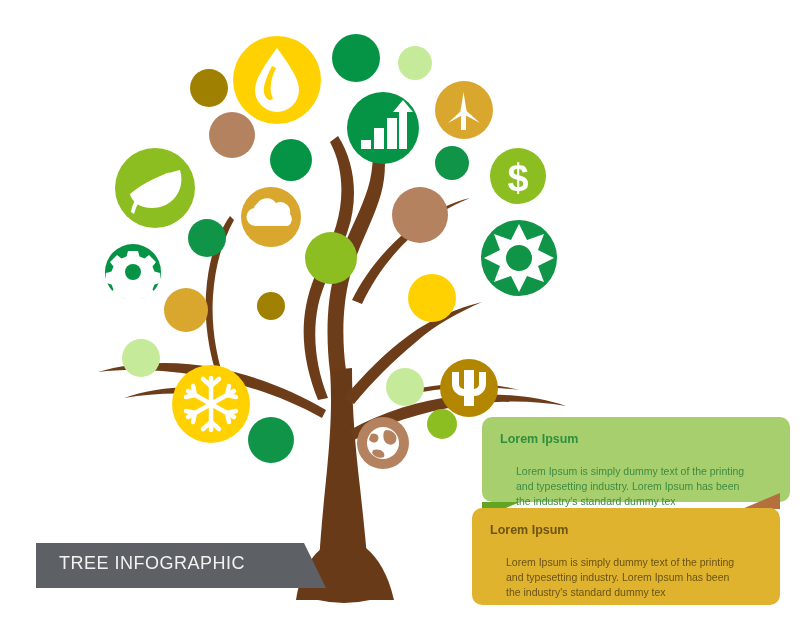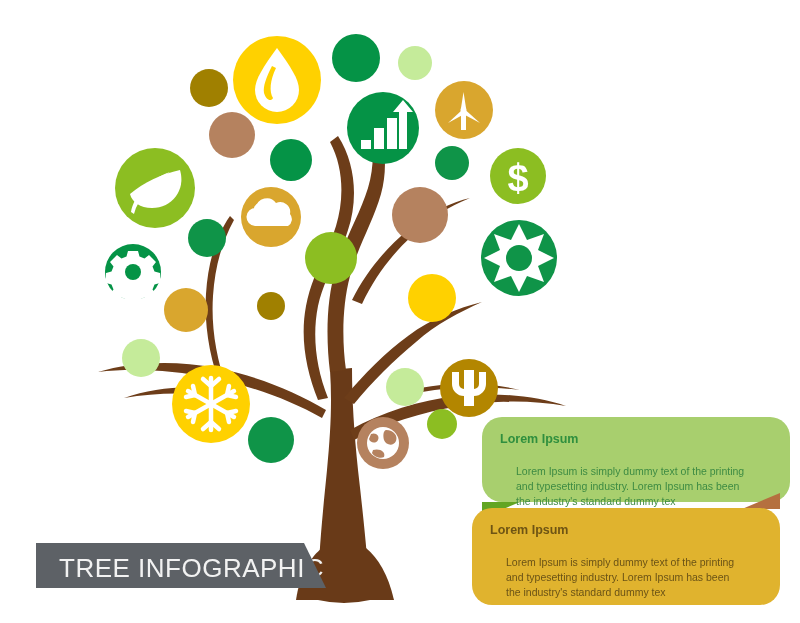--- a/index.html
+++ b/index.html
@@ -19,21 +19,21 @@
   }
   #tree-svg {
     position: absolute;
     left: 0;
     top: 0;
     width: 800px;
     height: 623px;
   }
   .callout {
     position: absolute;
-    border-radius: 20px;
+    border-radius: 10px;
     box-sizing: border-box;
     padding: 14px 18px 12px 18px;
   }
   .callout-title {
     font-size: 12.5px;
     font-weight: bold;
     line-height: 1.35;
     margin: 0 0 1px 0;
   }
   .callout-body {
@@ -92,21 +92,21 @@
     width: 0;
     height: 0;
     border-bottom: 45px solid #5d6166;
     border-right: 22px solid transparent;
   }
   #title-text {
     position: absolute;
     left: 23px;
     top: 10px;
     color: #f2f2f2;
-    font-size: 26px;
+    font-size: 18px;
     letter-spacing: 0.5px;
     white-space: nowrap;
   }
 </style>
 </head>
 <body>
 
 <div id="stage">
 
   <svg id="tree-svg" viewBox="0 0 800 623">

